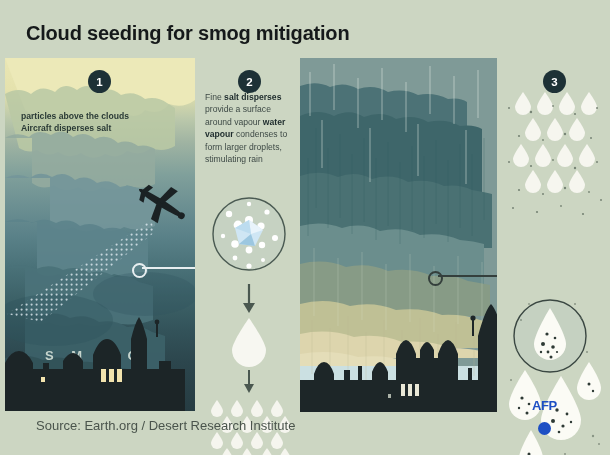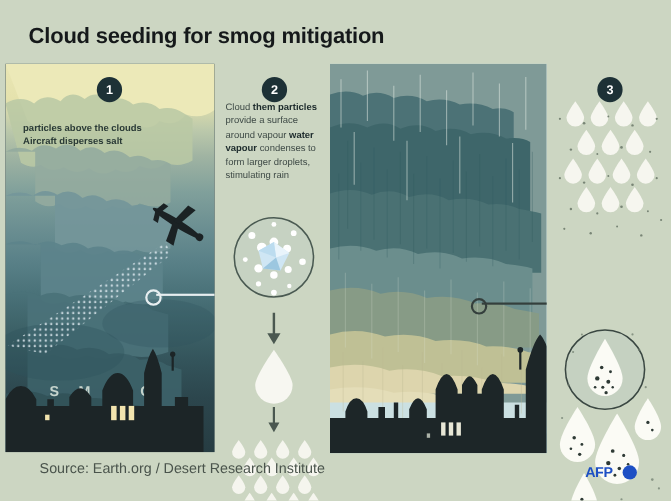--- a/index.html
+++ b/index.html
@@ -64,22 +64,22 @@
   .calloutlbl{
     position:absolute;font-size:8.6px;line-height:12.2px;
     color:#2a3a36;font-weight:bold;
   }
 
   .source{
     position:absolute;left:36px;top:418px;
     font-size:13px;color:#4a544c;
   }
   .afp{
-    position:absolute;left:532px;top:422px;
-    display:flex;align-items:center;gap:9px;
+    position:absolute;left:532px;top:398px;
+    display:flex;align-items:center;gap:9px;flex-direction:column;
   }
   .afp .txt{font-size:13px;font-weight:bold;color:#1d4fc4;letter-spacing:-0.4px;}
   .afp .dot{width:13px;height:13px;border-radius:50%;background:#1d4fc4;}
 
   svg{display:block;}
 </style>
 </head>
 <body>
 
 <div id="root">
@@ -156,21 +156,21 @@
     </svg>
 
     <div style="position:absolute;left:127px;top:205px;width:11px;height:11px;border-radius:50%;
                 border:2px solid #e7eef0;background:transparent;z-index:5;"></div>
     <div style="position:absolute;left:137px;top:209px;width:56px;height:2px;background:#e7eef0;z-index:5;"></div>
   </div>
 
   <div class="badge" style="left:88px;top:70px;">1</div>
 
   <div id="col2">
-    <div class="steptext" id="step2text" style="position:absolute;left:0;top:33px;width:86px;"><span>Cloud </span><b>them particles</b><span> provide a surface around vapour </span><b>water vapour</b><span> condenses to form larger droplets, stimulating rain</span></div>
+    <div class="steptext" id="step2text" style="position:absolute;left:0;top:33px;width:86px;"><span>Fine </span><b>salt disperses</b><span> provide a surface around vapour </span><b>water vapour</b><span> condenses to form larger droplets, stimulating rain</span></div>
 
     <svg width="88" height="88" viewBox="0 0 88 88" style="position:absolute;left:0px;top:132px;">
       <circle cx="44" cy="44" r="36" fill="#c6d2c2" stroke="#4a5a52" stroke-width="1.4"></circle>
 
       <g fill="#ffffff">
         <circle cx="24" cy="24" r="3.2"></circle>
           <circle cx="62" cy="22" r="2.6"></circle>
         <circle cx="18" cy="46" r="2.2"></circle>
           <circle cx="70" cy="48" r="3.0"></circle>
         <circle cx="30" cy="68" r="2.4"></circle>

